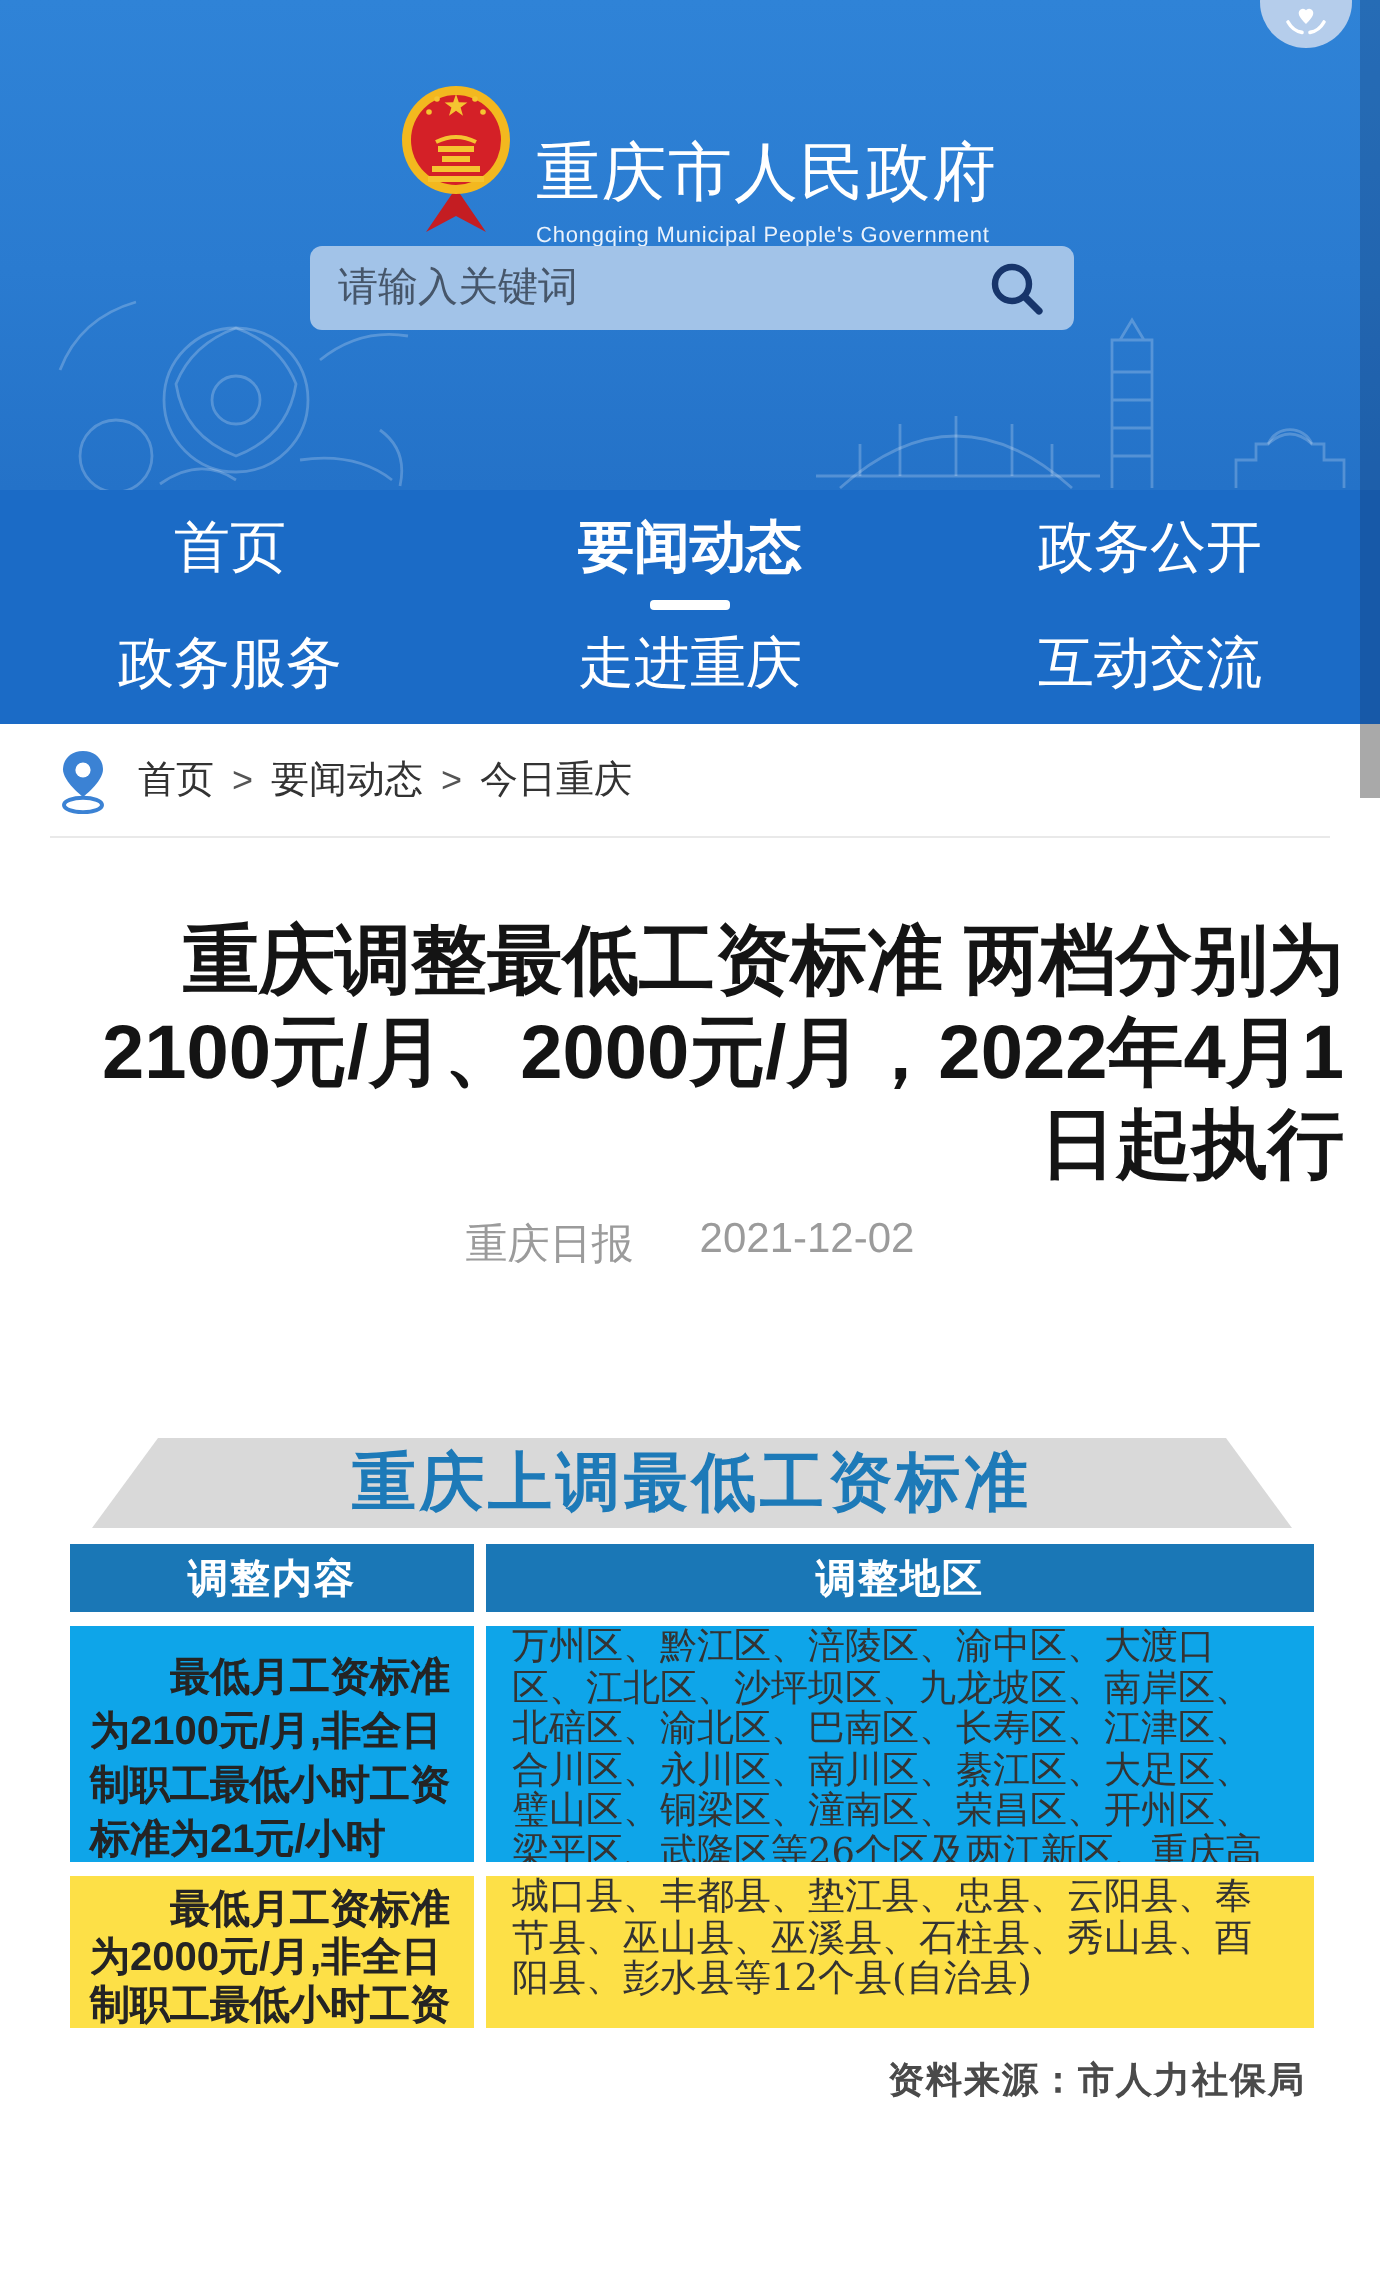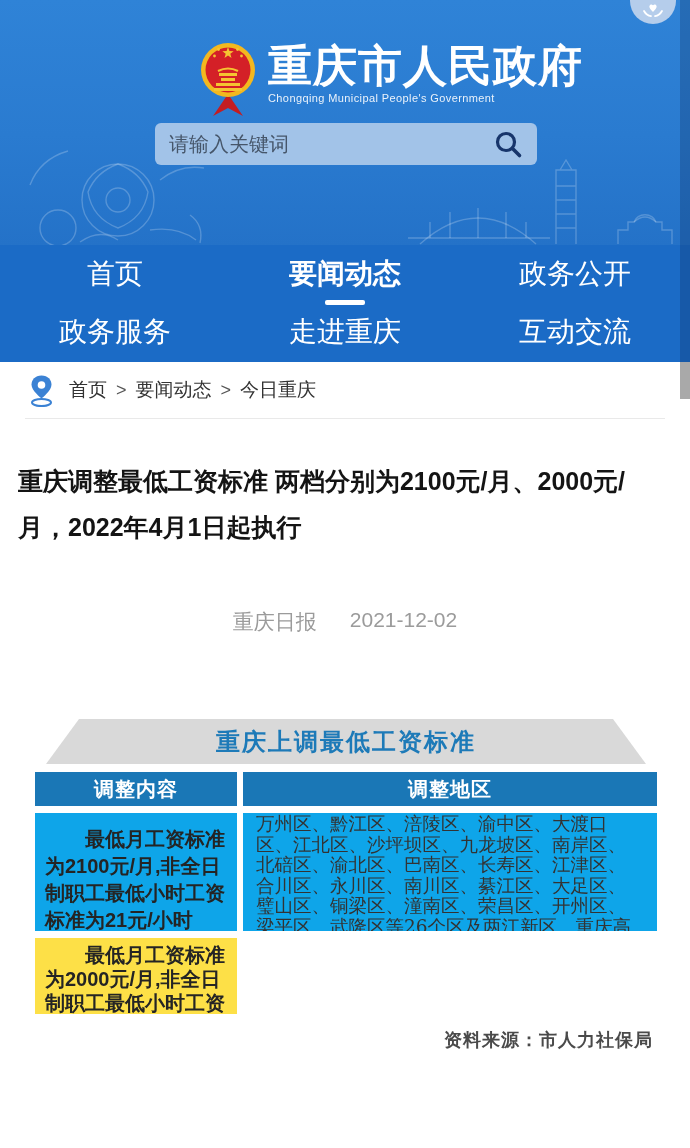--- a/index.html
+++ b/index.html
@@ -8,21 +8,21 @@
   .page { position:relative; width:690px; height:1148px; background:#fff; overflow:hidden; margin:0 auto; }
 
   
   .header { position:absolute; top:0; left:0; width:690px; height:245px;
             background:linear-gradient(180deg,#2f83d7 0%,#2a7bd0 55%,#2472c8 100%); overflow:hidden; }
   .deco-art { position:absolute; top:0; left:0; }
   .care-btn { position:absolute; top:-22px; left:630px; width:46px; height:46px; border-radius:50%;
               background:#b5cdeb; display:flex; align-items:flex-end; justify-content:center; }
   .brand { position:absolute; top:34px; left:198px; display:flex; }
   .brand-text { margin-left:10px; padding-top:12px; }
-  .site-title { color:#fff; font-size:44px; font-weight:700; letter-spacing:1px; line-height:40px; }
+  .site-title { color:#fff; font-size:32px; font-weight:400; letter-spacing:1px; line-height:40px;margin-top:20px; }
   .site-sub { color:#eaf2fb; font-size:11px; letter-spacing:0.4px; margin-top:6px; }
   .searchbar { position:absolute; top:123px; left:155px; width:382px; height:42px; background:#a2c3e8;
                border-radius:6px; display:flex; align-items:center; padding:0 14px; }
   .searchbar input { flex:1; background:transparent; border:none; outline:none; font-size:20px; color:#2b3a4a;
                      font-family:inherit; }
   .searchbar input::placeholder { color:#46566a; opacity:1; }
   .search-ic { flex:0 0 auto; margin-left:8px; display:block; }
 
   
   .nav { position:absolute; top:245px; left:0; width:690px; height:117px; background:#1b6bc6;
@@ -39,31 +39,31 @@
 
   
   .breadcrumb { position:absolute; top:362px; left:0; width:680px; height:56px; background:#fff;
                 display:flex; align-items:center; padding-left:28px; }
   .crumb-pin { margin-right:14px; display:block; }
   .crumb { font-size:19px; color:#333; cursor:pointer; }
   .crumb-sep { font-size:18px; color:#555; margin:0 9px; }
   .rule { position:absolute; top:418px; left:25px; width:640px; height:1px; background:#e9e9e9; }
 
   
-  .art-title { position:absolute; top:458px; left:18px; width:654px; text-align:left;
-               font-size:25px; line-height:46px; font-weight:600; color:#141414; }
+  .art-title { position:absolute; top:458px; left:18px; width:654px; text-align:right;
+               font-size:38px; line-height:46px; font-weight:600; color:#141414; }
   .art-meta { position:absolute; top:608px; left:0; width:690px; display:flex; justify-content:center;
               gap:33px; font-size:21px; color:#9b9b9b; }
 
   
   .infographic { position:absolute; top:715px; left:35px; width:622px; }
   .ig-banner { height:45px; margin:4px 11px 0; background:#d9d9d9;
                clip-path:polygon(5.5% 0, 94.5% 0, 100% 100%, 0% 100%);
                display:flex; align-items:center; justify-content:center;
-               font-size:24px; font-weight:700; color:#1d7ab8; letter-spacing:2px; }
+               font-size:32px; font-weight:700; color:#1d7ab8; letter-spacing:2px; }
   .ig-table { margin-top:8px; }
   .t-row { display:flex; gap:6px; margin-bottom:7px; }
   .c-left  { width:202px; flex:0 0 202px; }
   .c-right { flex:1; }
   .t-head .cell { height:34px; background:#1a77b6; color:#fff; font-size:20px; font-weight:700;
                   display:flex; align-items:center; justify-content:center; letter-spacing:1px; }
   .t-data .cell { overflow:hidden; }
   .t-data.r1 .cell { background:#0ea5e9; height:118px; }
   .t-data.r2 .cell { background:#fde047; height:76px; }
   .cell-content { padding:13px 12px 0 10px; text-indent:2em; font-weight:700; font-size:20px;
@@ -194,19 +194,22 @@
         </div>
         <div class="cell c-right">
           <div class="cell-regions">万州区、黔江区、涪陵区、渝中区、大渡口区、江北区、沙坪坝区、九龙坡区、南岸区、北碚区、渝北区、巴南区、长寿区、江津区、合川区、永川区、南川区、綦江区、大足区、璧山区、铜梁区、潼南区、荣昌区、开州区、梁平区、武隆区等26个区及两江新区、重庆高新区、万盛经开区</div>
         </div>
       </div>
 
       <div class="t-row t-data r2">
         <div class="cell c-left">
           <div class="cell-content">最低月工资标准为2000元/月,非全日制职工最低小时工资标准为20元/小时</div>
         </div>
+        <div class="cell c-right">
+          <div class="cell-regions">城口县、丰都县、垫江县、忠县、云阳县、奉节县、巫山县、巫溪县、石柱县、秀山县、酉阳县、彭水县等12个县(自治县)</div>
+        </div>
       </div>
     </div>
 
     <div class="ig-source">资料来源：市人力社保局</div>
   </div>
 
 </div>
 
 </body></html>

